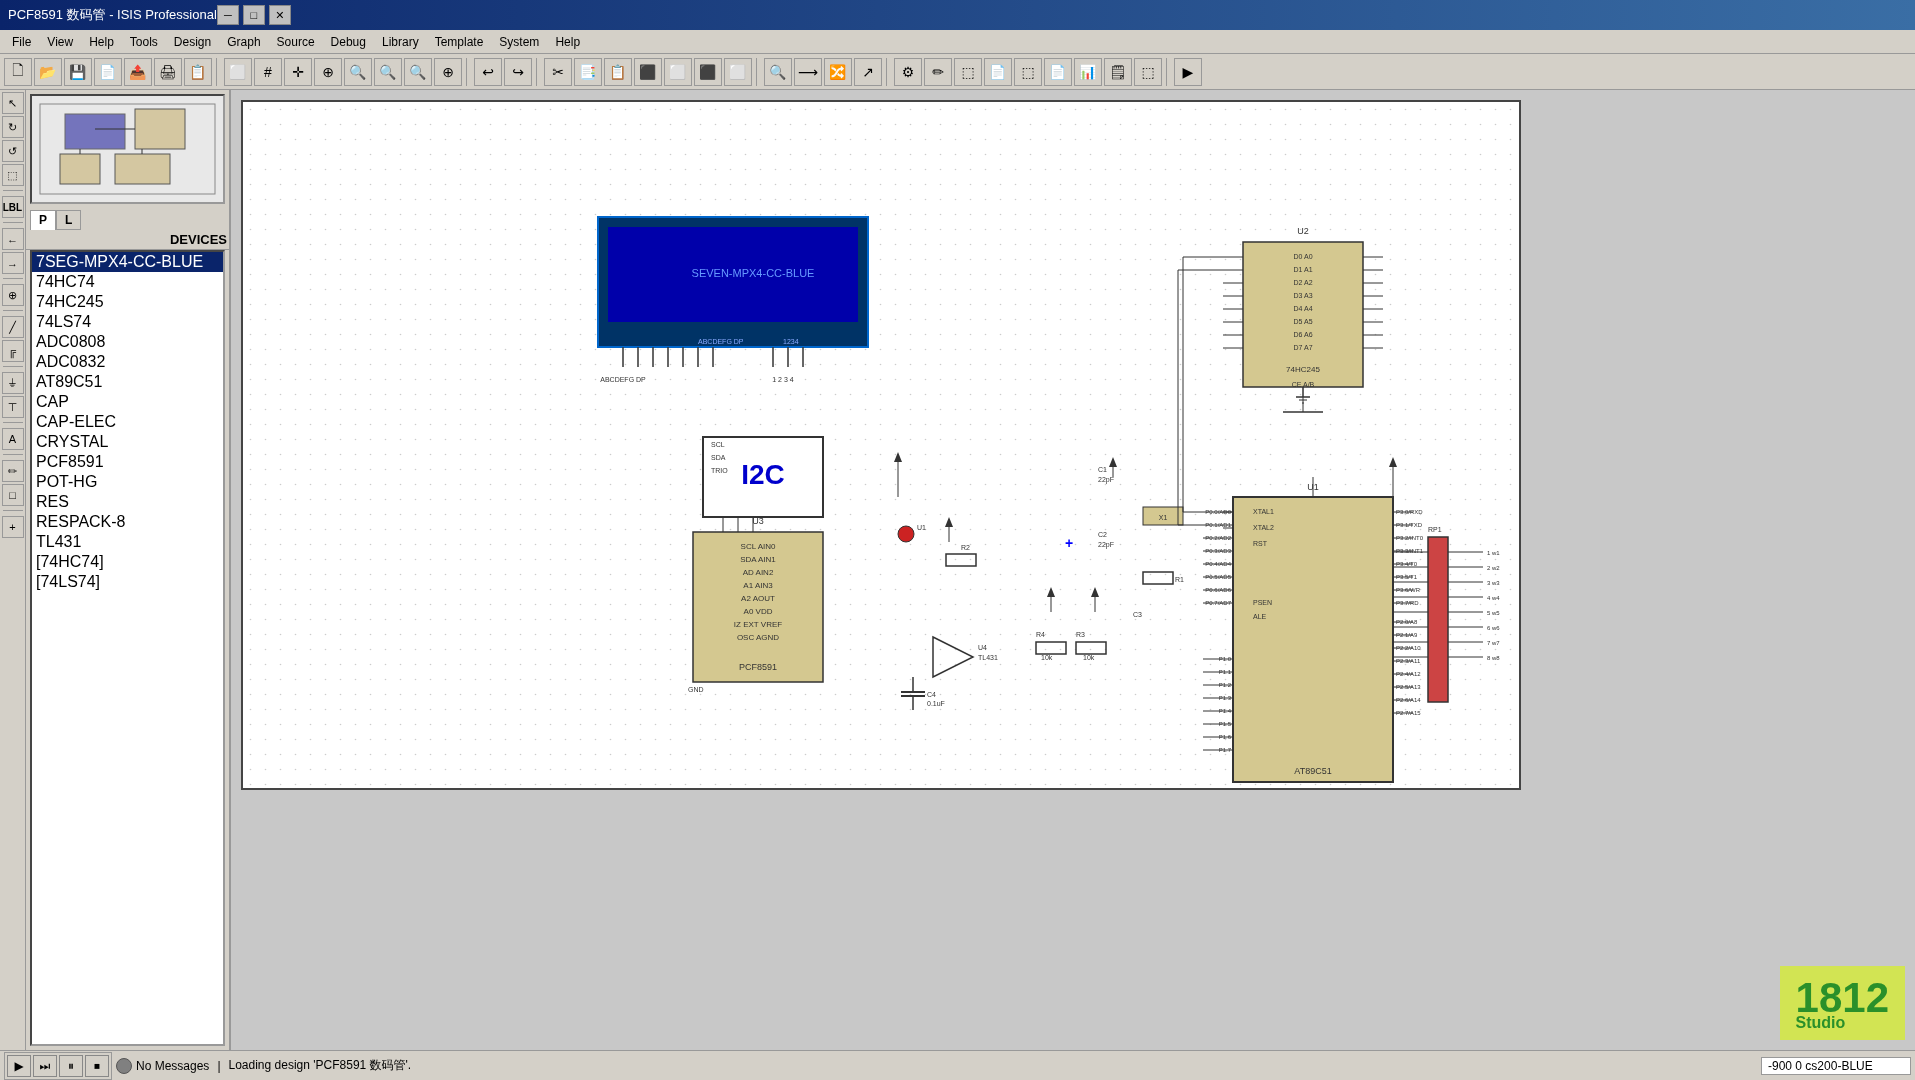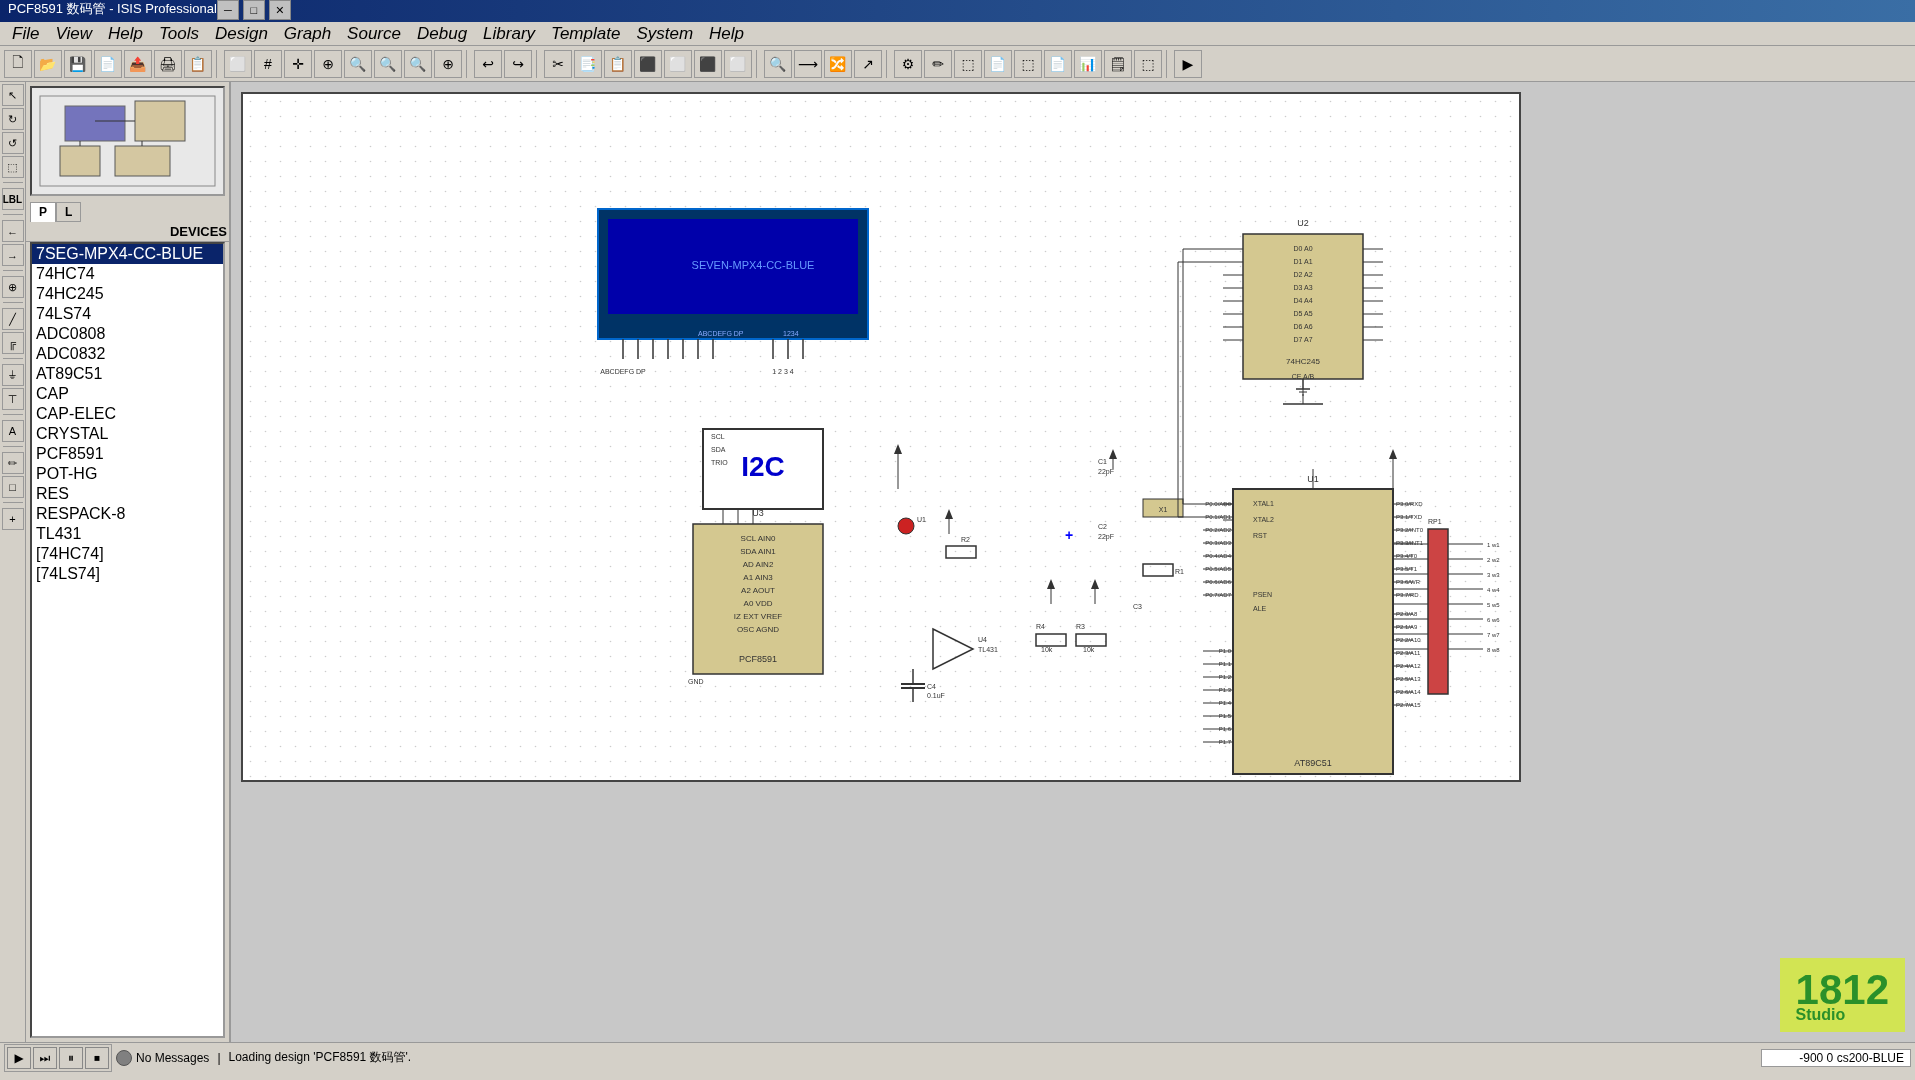--- a/index.html
+++ b/index.html
@@ -1,23 +1,23 @@
 <!DOCTYPE html>
 <html><head>
   <meta charset="utf-8">
   <style>
     * { margin: 0; padding: 0; box-sizing: border-box; }
     body { width: 1915px; height: 1080px; overflow: hidden; font-family: 'Arial', sans-serif; font-size: 12px; background: #d4d0c8; }
 
     
     #title-bar {
-      height: 22px;
+      height: 30px;
       background: linear-gradient(to right, #0a246a, #3a6ea5);
       display: flex;
-      align-items: flex-start;
+      align-items: center;
       padding: 0 8px;
       color: white;
       font-size: 13px;
       user-select: none;
     }
     #title-bar-controls { display: flex; gap: 4px; }
     .title-btn {
       width: 22px; height: 20px;
       background: #c0c0c0;
       border: 1px solid #888;
@@ -30,23 +30,22 @@
       height: 24px;
       background: #d4d0c8;
       display: flex;
       align-items: center;
       border-bottom: 1px solid #999;
       padding: 0 4px;
     }
     .menu-item {
       padding: 2px 8px;
       cursor: pointer;
-      font-size: 17px;
+      font-size: 12px;
       color: #000;
-      font-style: italic;
     }
 
     
     #toolbar {
       height: 36px;
       background: #d4d0c8;
       display: flex;
       align-items: center;
       padding: 2px 4px;
       gap: 2px;
@@ -210,21 +209,20 @@
       border-radius: 50%;
       background: #808080;
       border: 1px solid #555;
     }
     #coords-display {
       font-size: 12px;
       background: #fff;
       border: 1px solid #999;
       padding: 1px 6px;
       min-width: 150px;
-      text-align: right;
     }
 
     
     #watermark {
       position: absolute;
       bottom: 10px; right: 10px;
       background: #d4e847;
       padding: 8px 16px;
       font-size: 42px;
       font-weight: bold;

